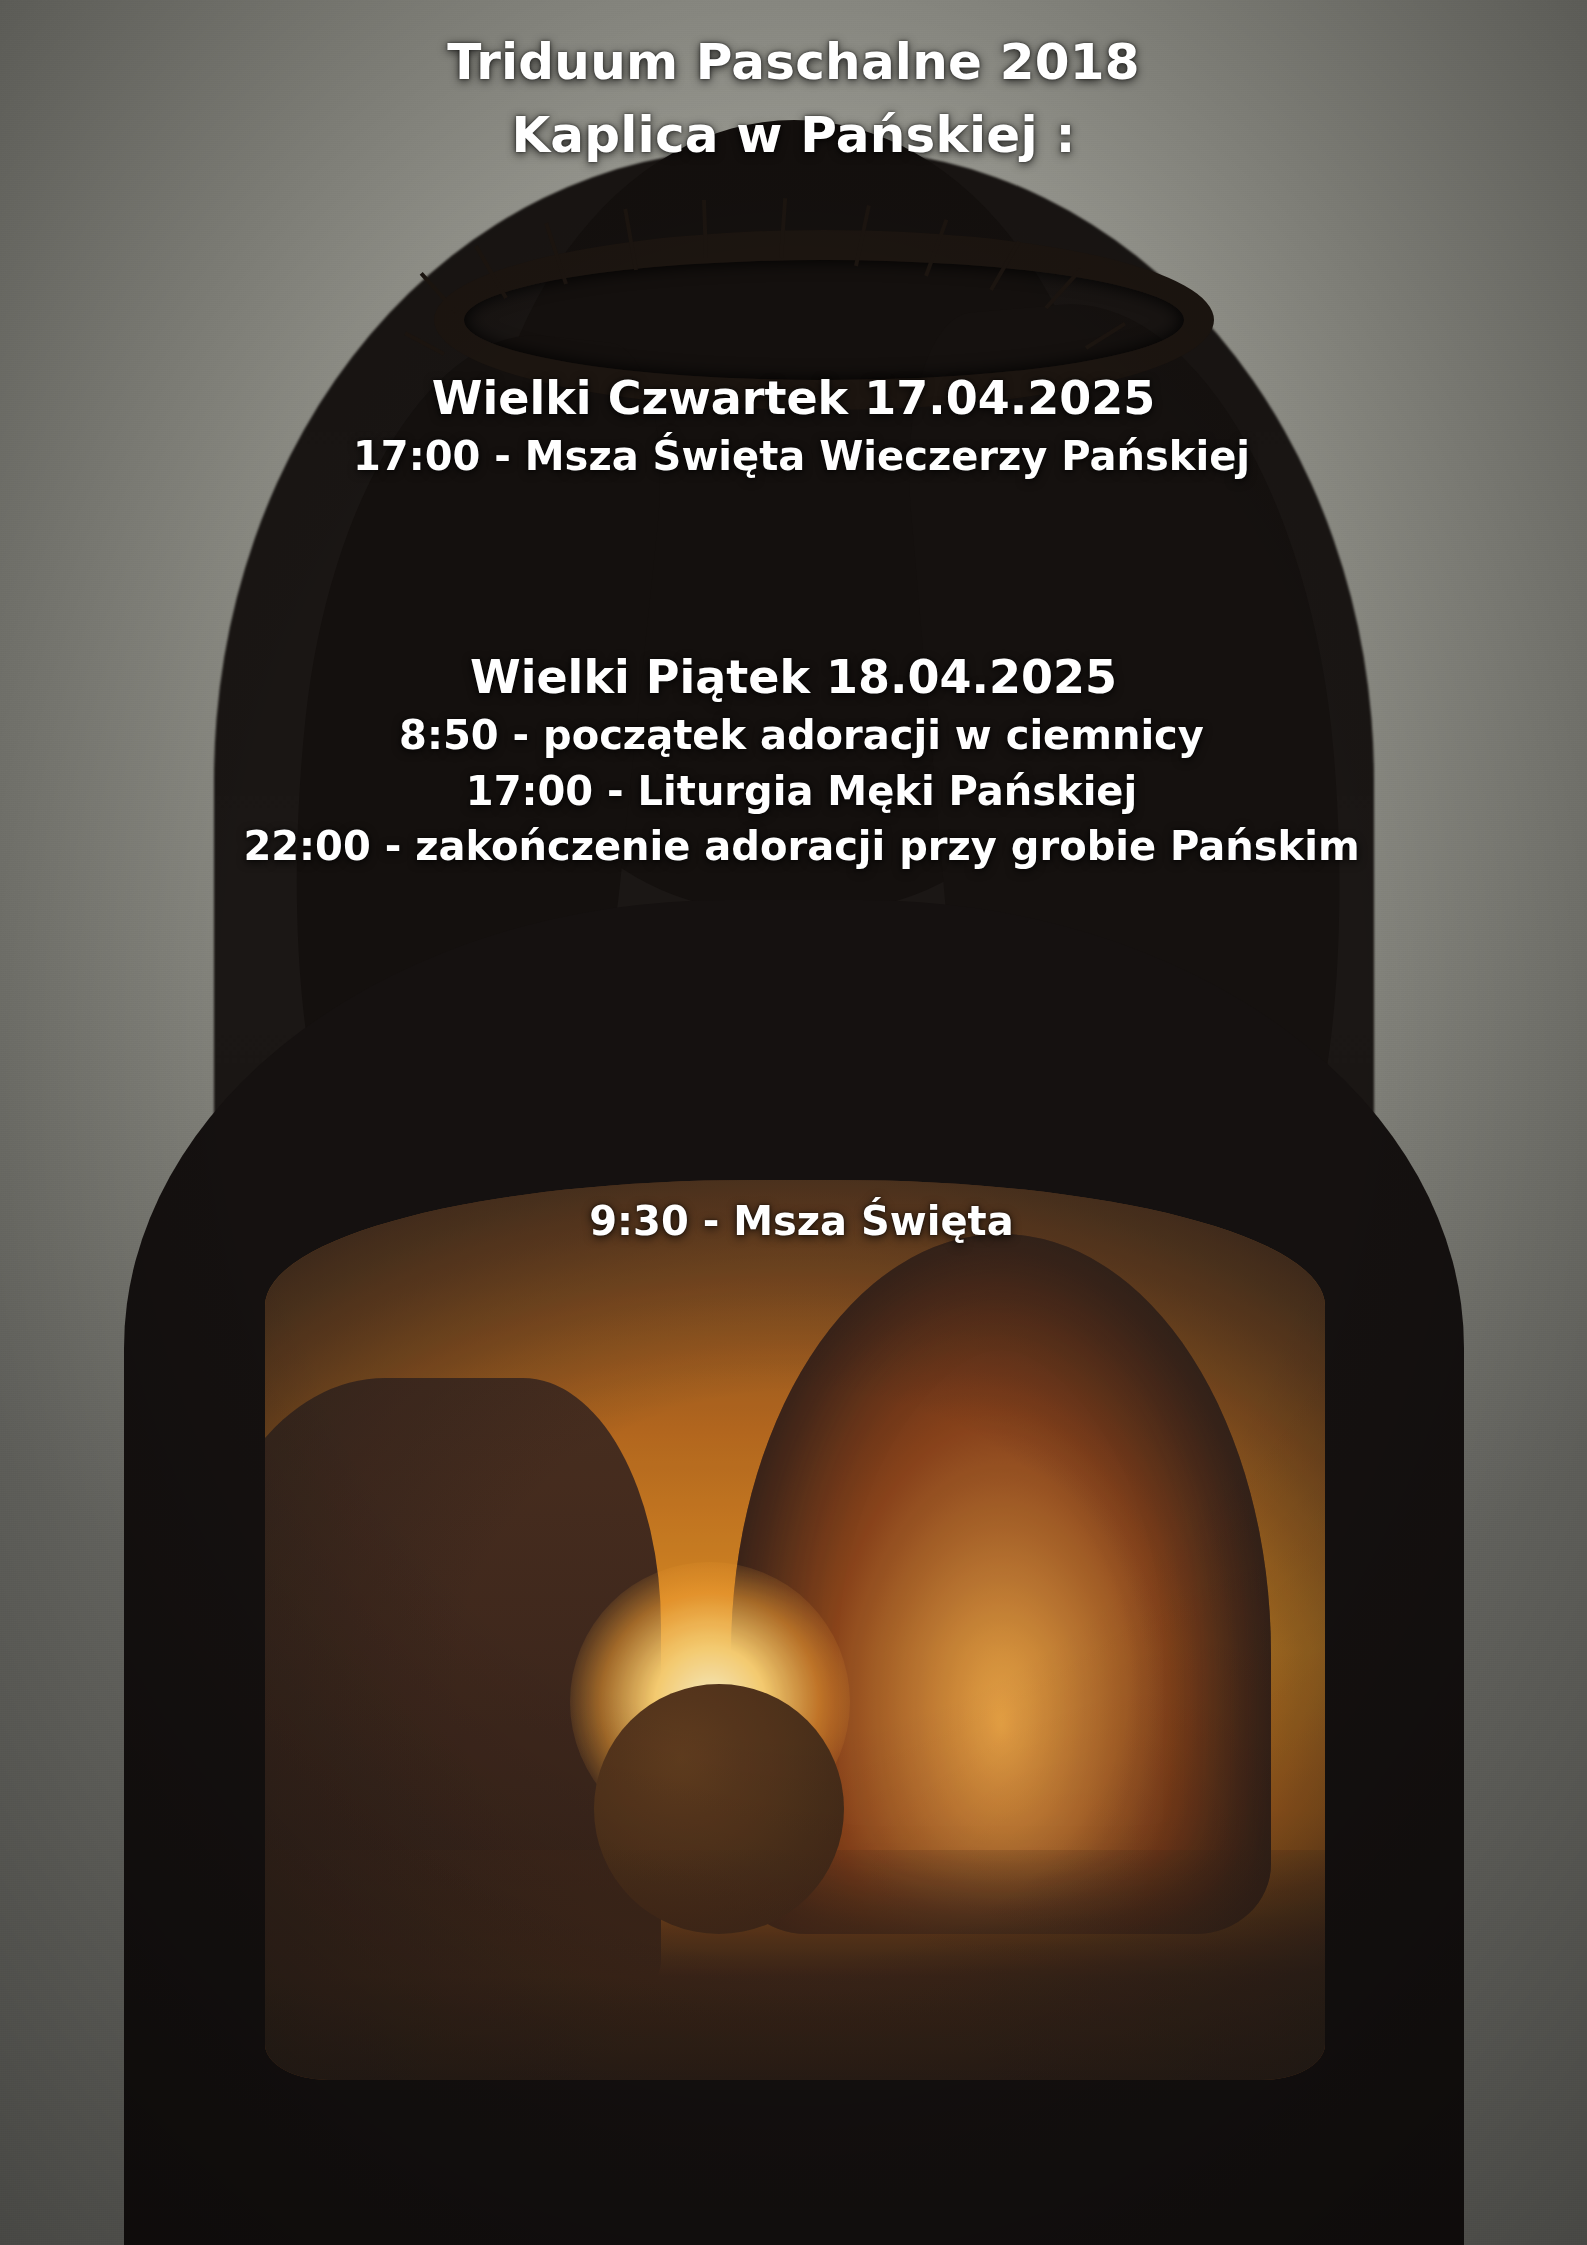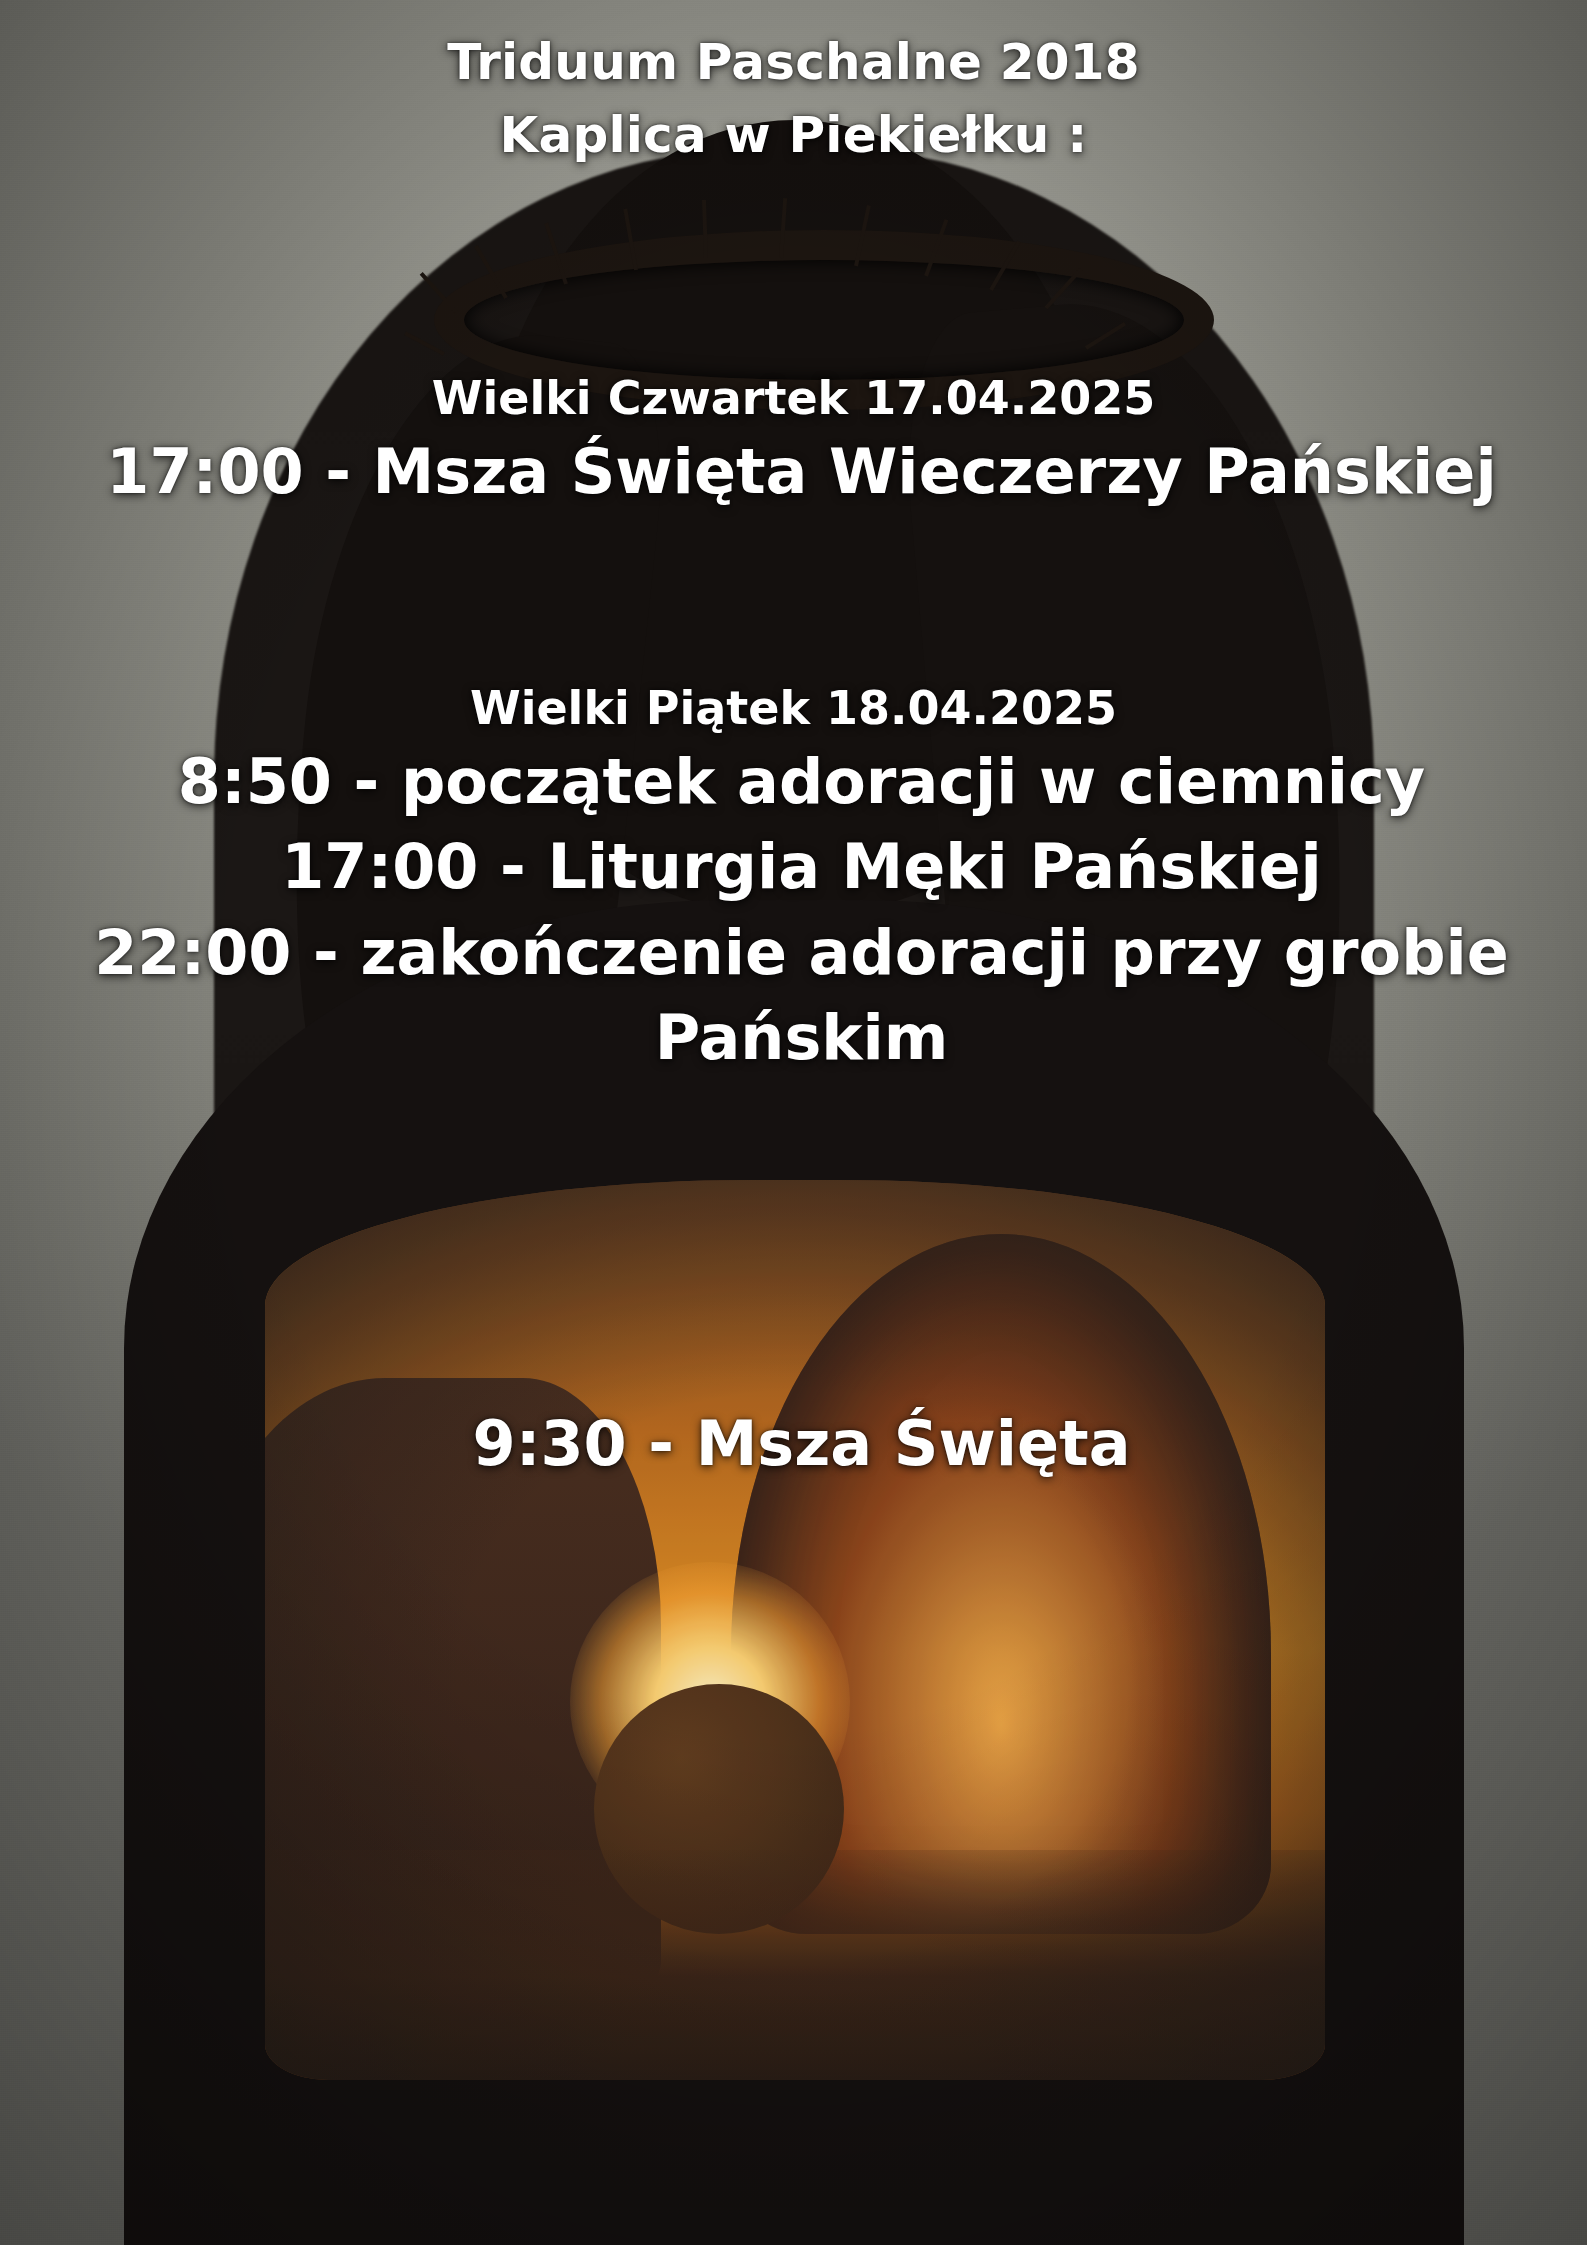--- a/index.html
+++ b/index.html
@@ -211,21 +211,21 @@
     letter-spacing: .2px;
   }
   .block {
     width: 100%;
   }
   .block-title {
     font-size: 46px;
     line-height: 1.35;
   }
   .block-line {
-    font-size: 62px;
+    font-size: 40px;
     line-height: 1.38;
     margin-left: 16px;
   }
   .gap-lg { height: 196px; }
   .gap-md { height: 150px; }
   .gap-xl { height: 162px; }
   .gap-xxl { height: 170px; }
 </style>
 </head>
 <body>
@@ -265,21 +265,21 @@
     <div class="thorn" style="left:720px; top:66px; height:52px; transform:rotate(42deg);"></div>
     <div class="thorn" style="left:118px; top:120px; height:44px; transform:rotate(-62deg);"></div>
     <div class="thorn" style="left:760px; top:112px; height:46px; transform:rotate(58deg);"></div>
   </div>
 
   <div class="vignette"></div>
 
   <div class="content">
 
     <div class="headline">Triduum Paschalne 2018</div>
-    <div class="headline">Kaplica w Piekiełku :</div>
+    <div class="headline">Kaplica w Pańskiej :</div>
 
     <div class="gap-lg"></div>
 
     <div class="block">
       <div class="block-title">Wielki Czwartek  17.04.2025</div>
       <div class="block-line">17:00 - Msza Święta Wieczerzy Pańskiej</div>
     </div>
 
     <div class="gap-xl"></div>
 

